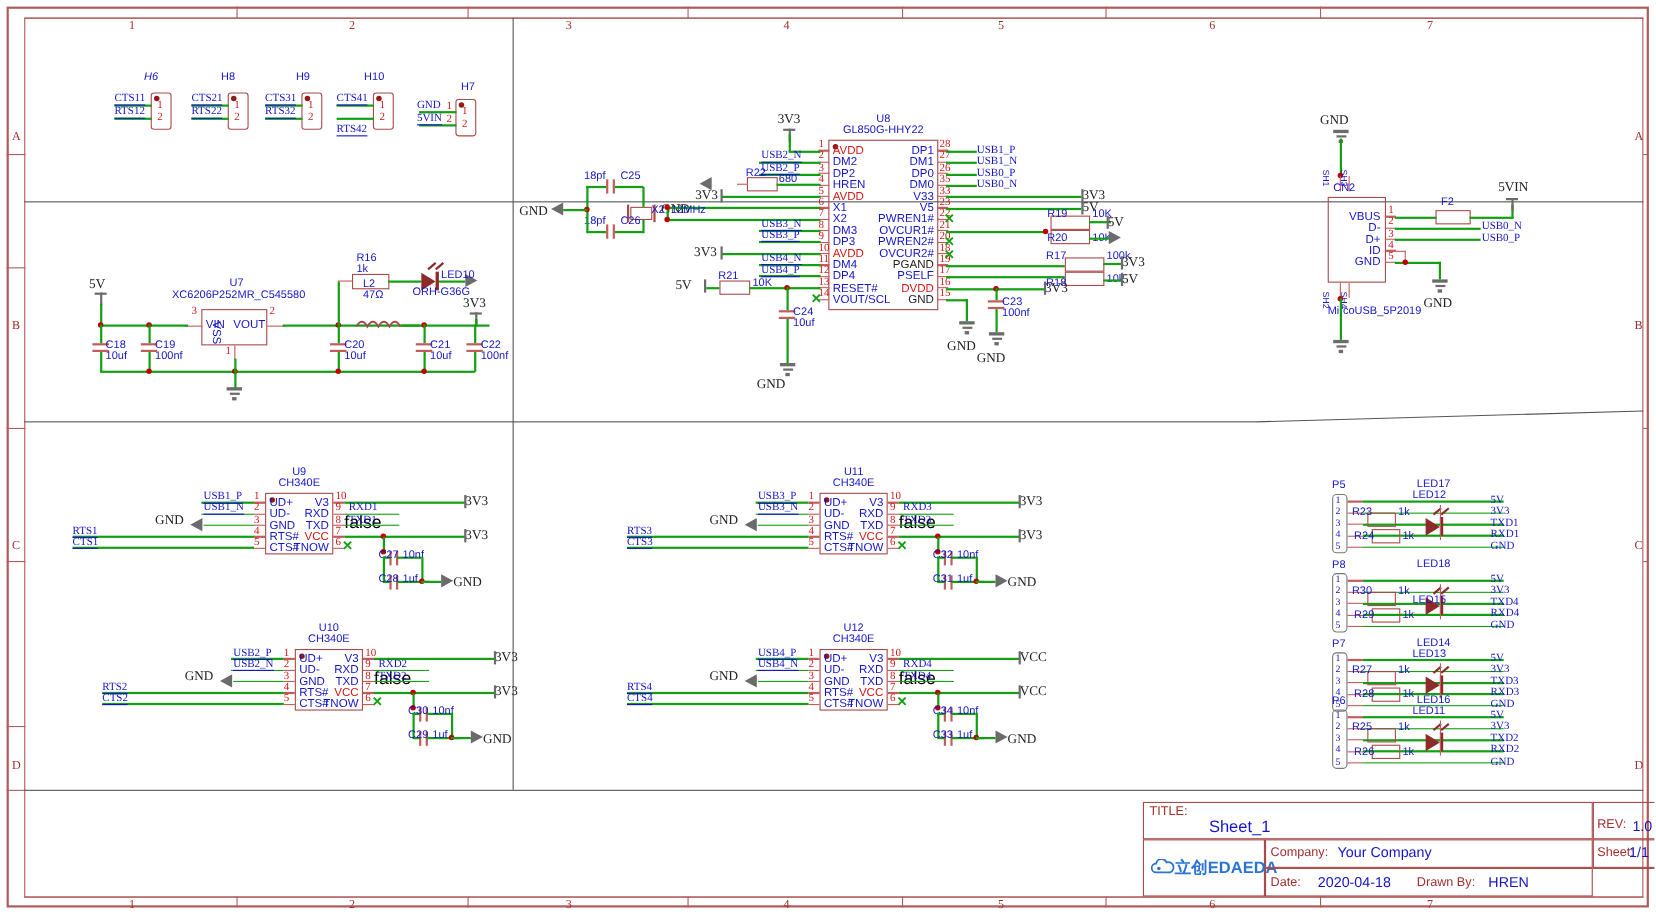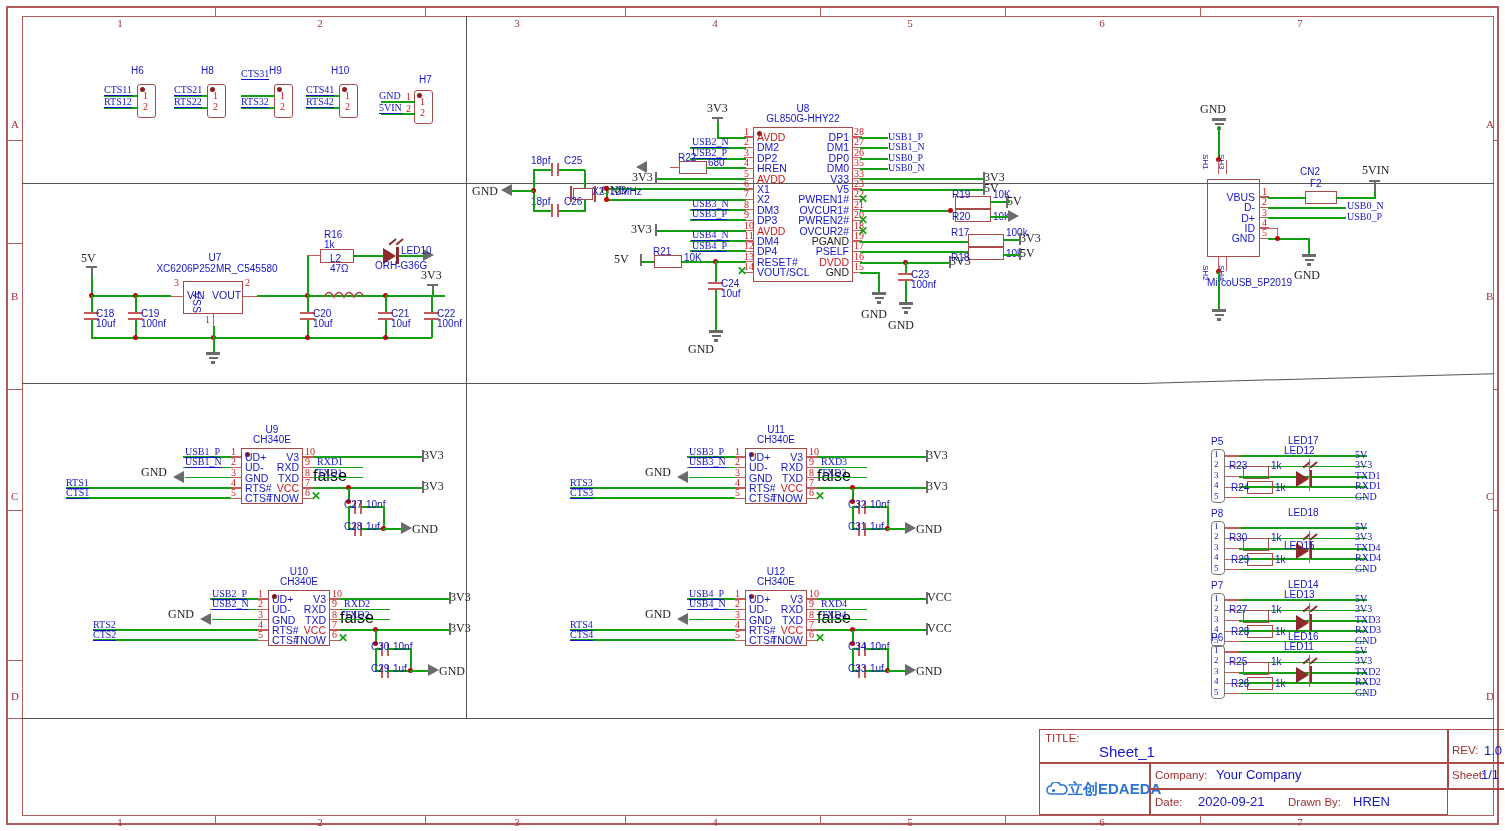--- a/index.html
+++ b/index.html
@@ -114,21 +114,21 @@
   <div class="abs rowlbl" style="left:1486px;top:290px;">B</div>
   <div class="abs rowlbl" style="left:1486px;top:490px;">C</div>
   <div class="abs rowlbl" style="left:1486px;top:690px;">D</div>
 
   <div class="abs divider" style="left:22px;top:183px;width:1472px;"></div>
   <div class="abs divider" style="left:22px;top:383px;width:1120px;"></div>
   <div class="abs divider" style="left:1142px;top:383px;width:352px;height:1px;transform:rotate(-1.6deg);transform-origin:left center;"></div>
   <div class="abs divider" style="left:22px;top:718px;width:1472px;"></div>
   <div class="abs vdivider" style="left:466px;top:16px;height:702px;"></div>
 
-  <div class="abs refdes" style="left:131px;top:65px;">H6</div>
+  <div class="abs refdes" style="left:131px;top:65px;font-style:italic;">H6</div>
   <div class="abs boxsq" style="left:137px;top:84px;width:19px;height:34px;border-radius:3px;"></div>
   <div class="abs hdrpin" style="left:140px;top:87px;"></div>
   <div class="abs pnum" style="left:143px;top:90px;">1</div>
   <div class="abs pnum" style="left:143px;top:101px;">2</div>
   <div class="abs wire" style="left:104px;top:95px;width:34px;"></div>
   <div class="abs wire" style="left:104px;top:107px;width:34px;"></div>
   <div class="abs netlbl" style="left:104px;top:84px;"><u>CTS11</u></div>
   <div class="abs netlbl" style="left:104px;top:96px;"><u>RTS12</u></div>
 
   <div class="abs refdes" style="left:201px;top:65px;">H8</div>
@@ -141,32 +141,32 @@
   <div class="abs netlbl" style="left:174px;top:84px;"><u>CTS21</u></div>
   <div class="abs netlbl" style="left:174px;top:96px;"><u>RTS22</u></div>
 
   <div class="abs refdes" style="left:269px;top:65px;">H9</div>
   <div class="abs boxsq" style="left:274px;top:84px;width:19px;height:34px;border-radius:3px;"></div>
   <div class="abs hdrpin" style="left:277px;top:87px;"></div>
   <div class="abs pnum" style="left:280px;top:90px;">1</div>
   <div class="abs pnum" style="left:280px;top:101px;">2</div>
   <div class="abs wire" style="left:241px;top:95px;width:34px;"></div>
   <div class="abs wire" style="left:241px;top:107px;width:34px;"></div>
-  <div class="abs netlbl" style="left:241px;top:68px;"><u>CTS31</u></div>
+  <div class="abs netlbl" style="left:241px;top:84px;"><u>CTS31</u></div>
   <div class="abs netlbl" style="left:241px;top:96px;"><u>RTS32</u></div>
 
   <div class="abs refdes" style="left:331px;top:65px;">H10</div>
   <div class="abs boxsq" style="left:339px;top:84px;width:19px;height:34px;border-radius:3px;"></div>
   <div class="abs hdrpin" style="left:342px;top:87px;"></div>
   <div class="abs pnum" style="left:345px;top:90px;">1</div>
   <div class="abs pnum" style="left:345px;top:101px;">2</div>
   <div class="abs wire" style="left:306px;top:95px;width:34px;"></div>
   <div class="abs wire" style="left:306px;top:107px;width:34px;"></div>
   <div class="abs netlbl" style="left:306px;top:84px;"><u>CTS41</u></div>
-  <div class="abs netlbl" style="left:306px;top:96px;"><u>RTS42</u></div>
+  <div class="abs netlbl" style="left:306px;top:112px;"><u>RTS42</u></div>
 
   <div class="abs refdes" style="left:419px;top:74px;">H7</div>
   <div class="abs boxsq" style="left:414px;top:90px;width:19px;height:34px;border-radius:3px;"></div>
   <div class="abs hdrpin" style="left:417px;top:93px;"></div>
   <div class="abs pnum" style="left:420px;top:96px;">1</div>
   <div class="abs pnum" style="left:420px;top:107px;">2</div>
   <div class="abs wire" style="left:381px;top:101px;width:34px;"></div>
   <div class="abs wire" style="left:381px;top:113px;width:34px;"></div>
   <div class="abs netlbl" style="left:379px;top:90px;">GND</div>
   <div class="abs netlbl" style="left:379px;top:102px;"><u>5VIN</u></div>
@@ -545,21 +545,21 @@
       <div class="gnd-b" style="margin-top:2px;"></div>
   </div>
   <div class="abs wirev" style="left:1218px;top:126px;height:33px;"></div>
   <div class="abs junction" style="left:1216px;top:157px;"></div>
   <div class="abs refdes" style="left:1210px;top:154px;width:10px;transform:rotate(90deg);transform-origin:left top;font-size:8px;">SH1</div>
   <div class="abs refdes" style="left:1226px;top:154px;width:10px;transform:rotate(90deg);transform-origin:left top;font-size:8px;">SH3</div>
   <div class="abs pinlinev" style="left:1218px;top:160px;height:14px;"></div>
   <div class="abs pinlinev" style="left:1226px;top:160px;height:14px;"></div>
 
   <div class="abs boxsq" style="left:1207px;top:179px;width:53px;height:78px;"></div>
-  <div class="abs refdes" style="left:1300px;top:166px;">CN2</div>
+  <div class="abs refdes" style="left:1212px;top:166px;">CN2</div>
   <div class="abs refdes" style="left:1207px;top:277px;">MircoUSB_5P2019</div>
   <div id="cn2-pins">
       <div class="abs pinline" style="left:1259px;top:196.3px;width:10px;"></div>
       <div class="abs pnum" style="left:1262px;top:186px;">1</div>
       <div class="abs plabel" style="left:1207px;top:191px;width:48px;text-align:right;">VBUS</div>
       <div class="abs pinline" style="left:1259px;top:206.60000000000002px;width:10px;"></div>
       <div class="abs pnum" style="left:1262px;top:196.3px;">2</div>
       <div class="abs plabel" style="left:1207px;top:201.3px;width:48px;text-align:right;">D-</div>
       <div class="abs pinline" style="left:1259px;top:216.9px;width:10px;"></div>
       <div class="abs pnum" style="left:1262px;top:206.6px;">3</div>
@@ -1081,21 +1081,21 @@
       </svg>
     </span><span>立创EDA</span><span style="color:#2b74d6;">EDA</span>
   </div>
 
   <div class="abs tb" style="left:1150px;top:763px;width:298px;height:26px;"></div>
   <div class="abs tb-k" style="left:1155px;top:769px;">Company:</div>
   <div class="abs tb-v" style="left:1216px;top:767px;">Your Company</div>
 
   <div class="abs tb" style="left:1150px;top:789px;width:298px;height:26px;"></div>
   <div class="abs tb-k" style="left:1155px;top:796px;">Date:</div>
-  <div class="abs tb-v" style="left:1198px;top:794px;">2020-09-21</div>
+  <div class="abs tb-v" style="left:1198px;top:794px;">2020-04-18</div>
   <div class="abs tb-k" style="left:1288px;top:796px;">Drawn By:</div>
   <div class="abs tb-v" style="left:1353px;top:794px;">HREN</div>
 
   <div class="abs tb" style="left:1448px;top:763px;width:56px;height:26px;border-right:none;"></div>
   <div class="abs tb-k" style="left:1452px;top:769px;">Sheet:</div>
   <div class="abs tb-v" style="left:1481px;top:767px;">1/1</div>
 
   <div class="abs" style="left:1448px;top:789px;width:56px;height:26px;border-top:1.3px solid #a84a4a;box-sizing:border-box;"></div>
 
 </div>

